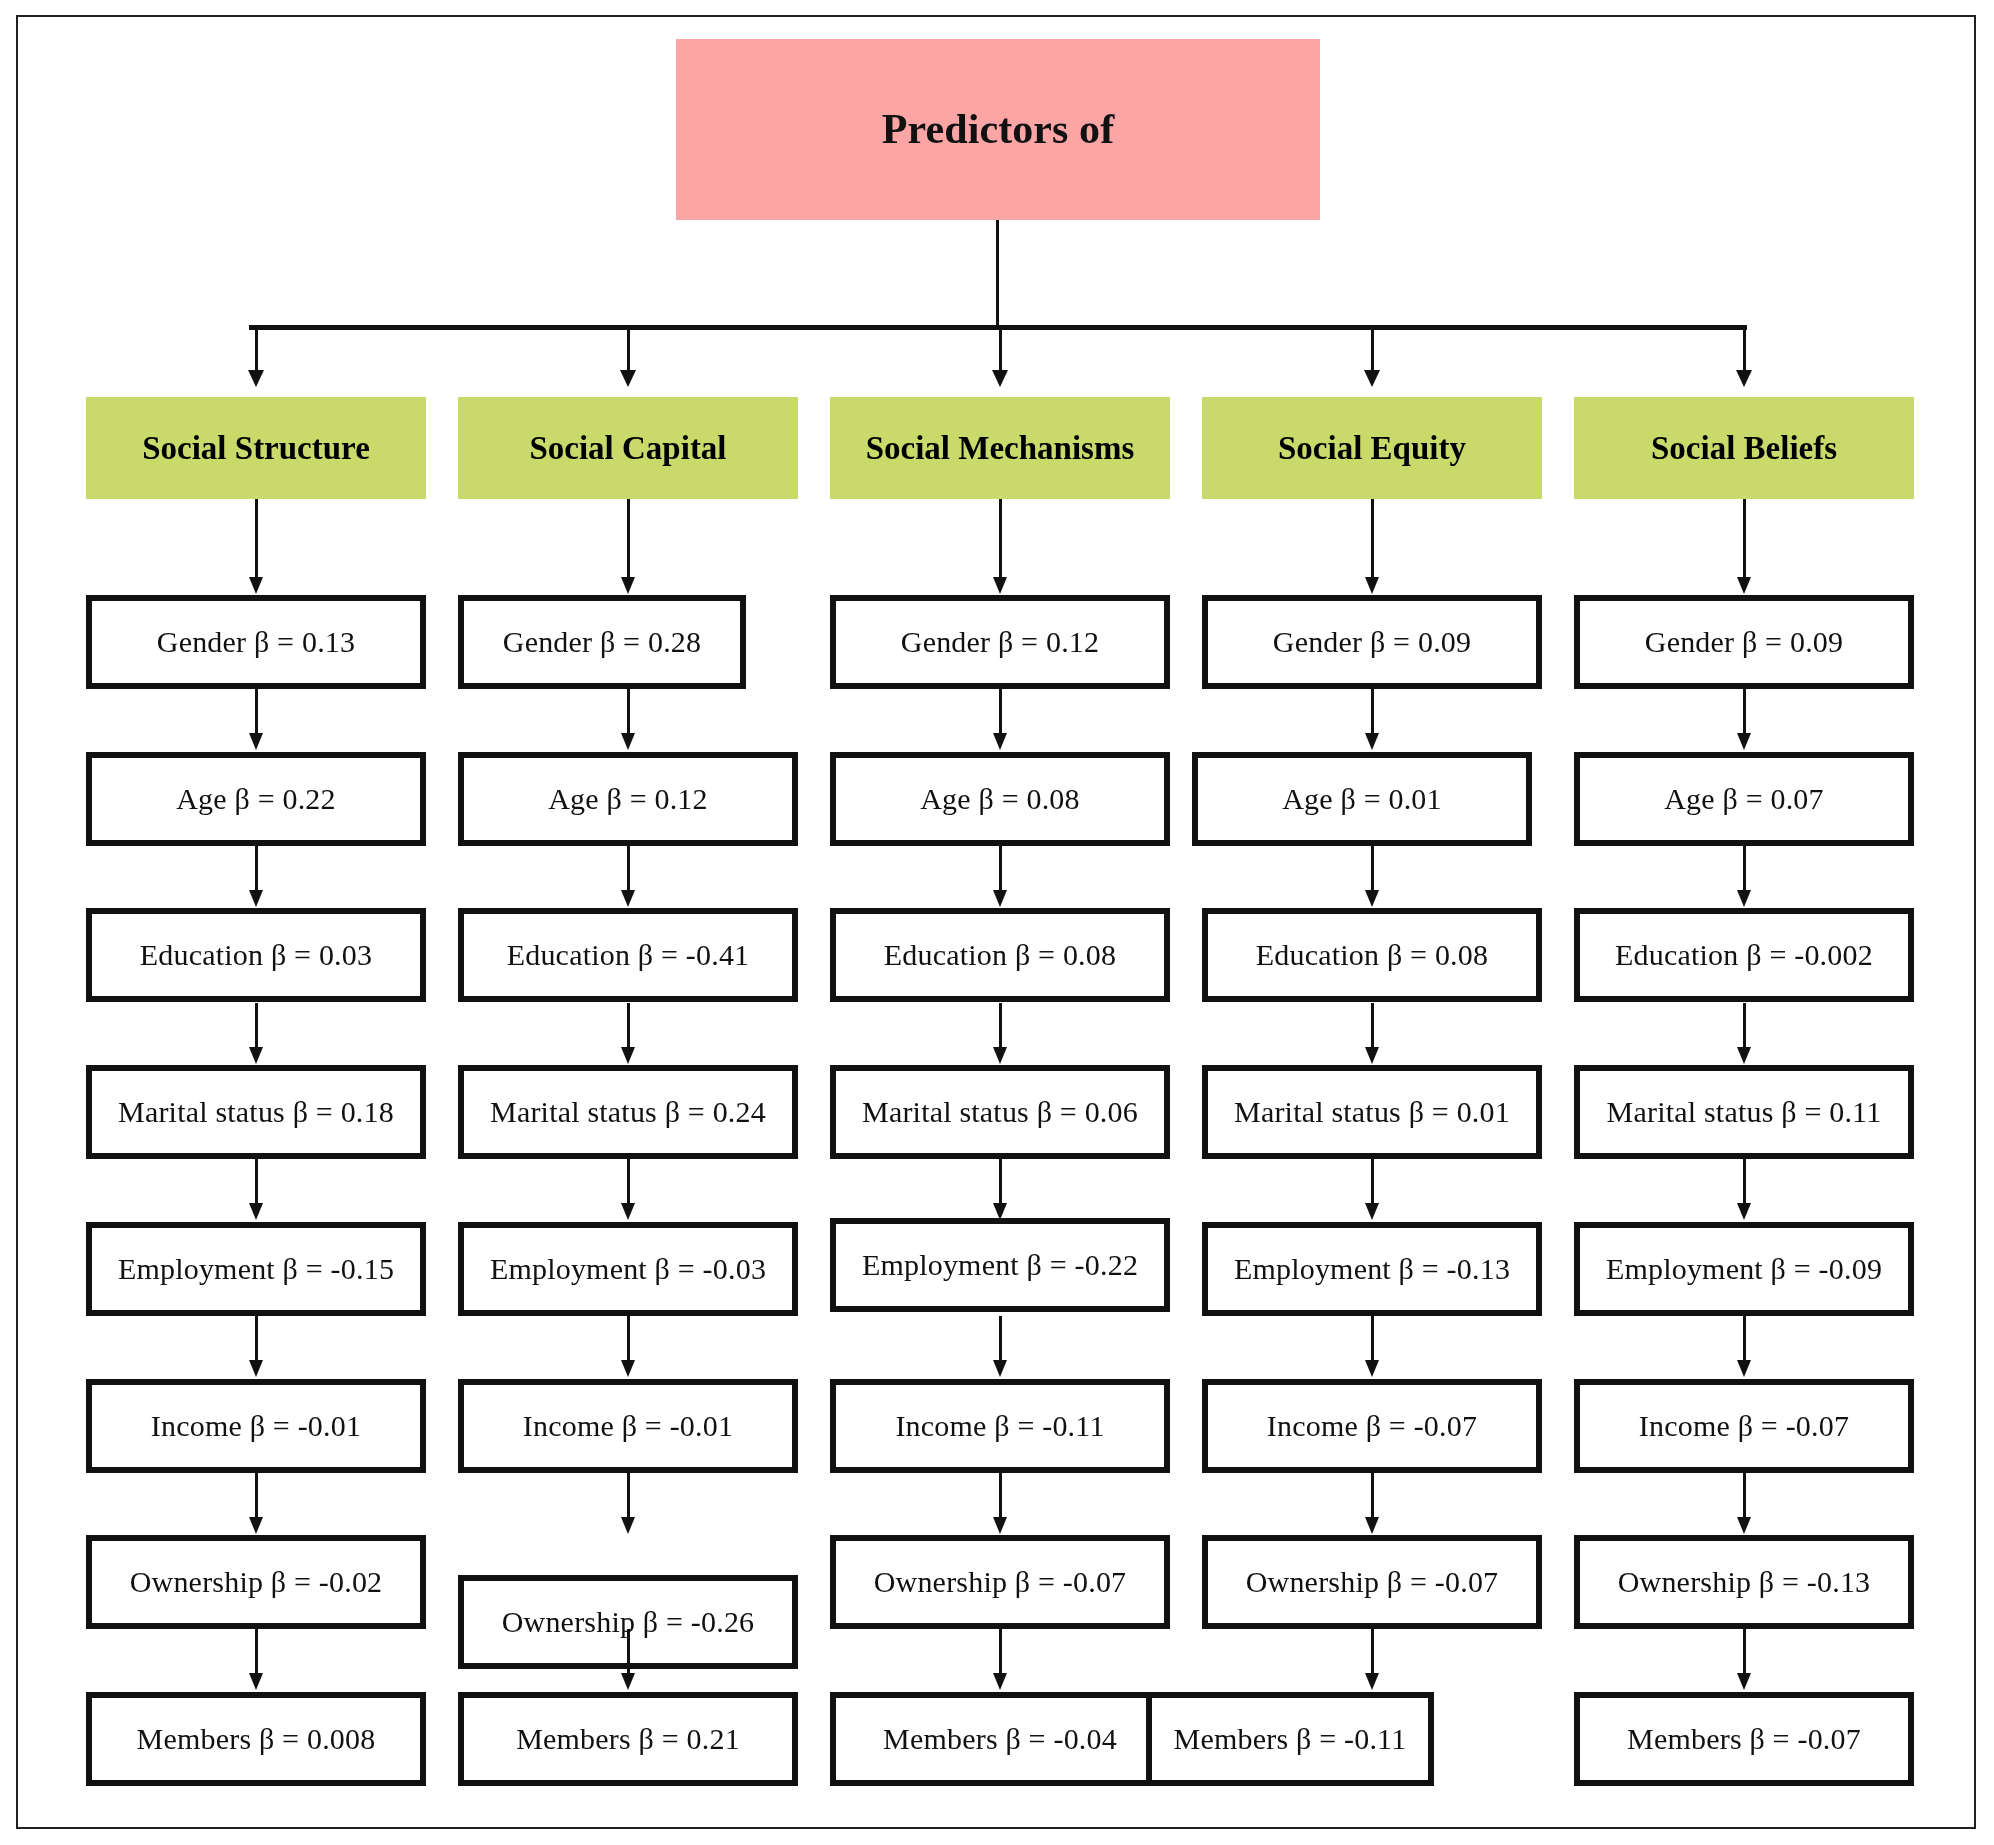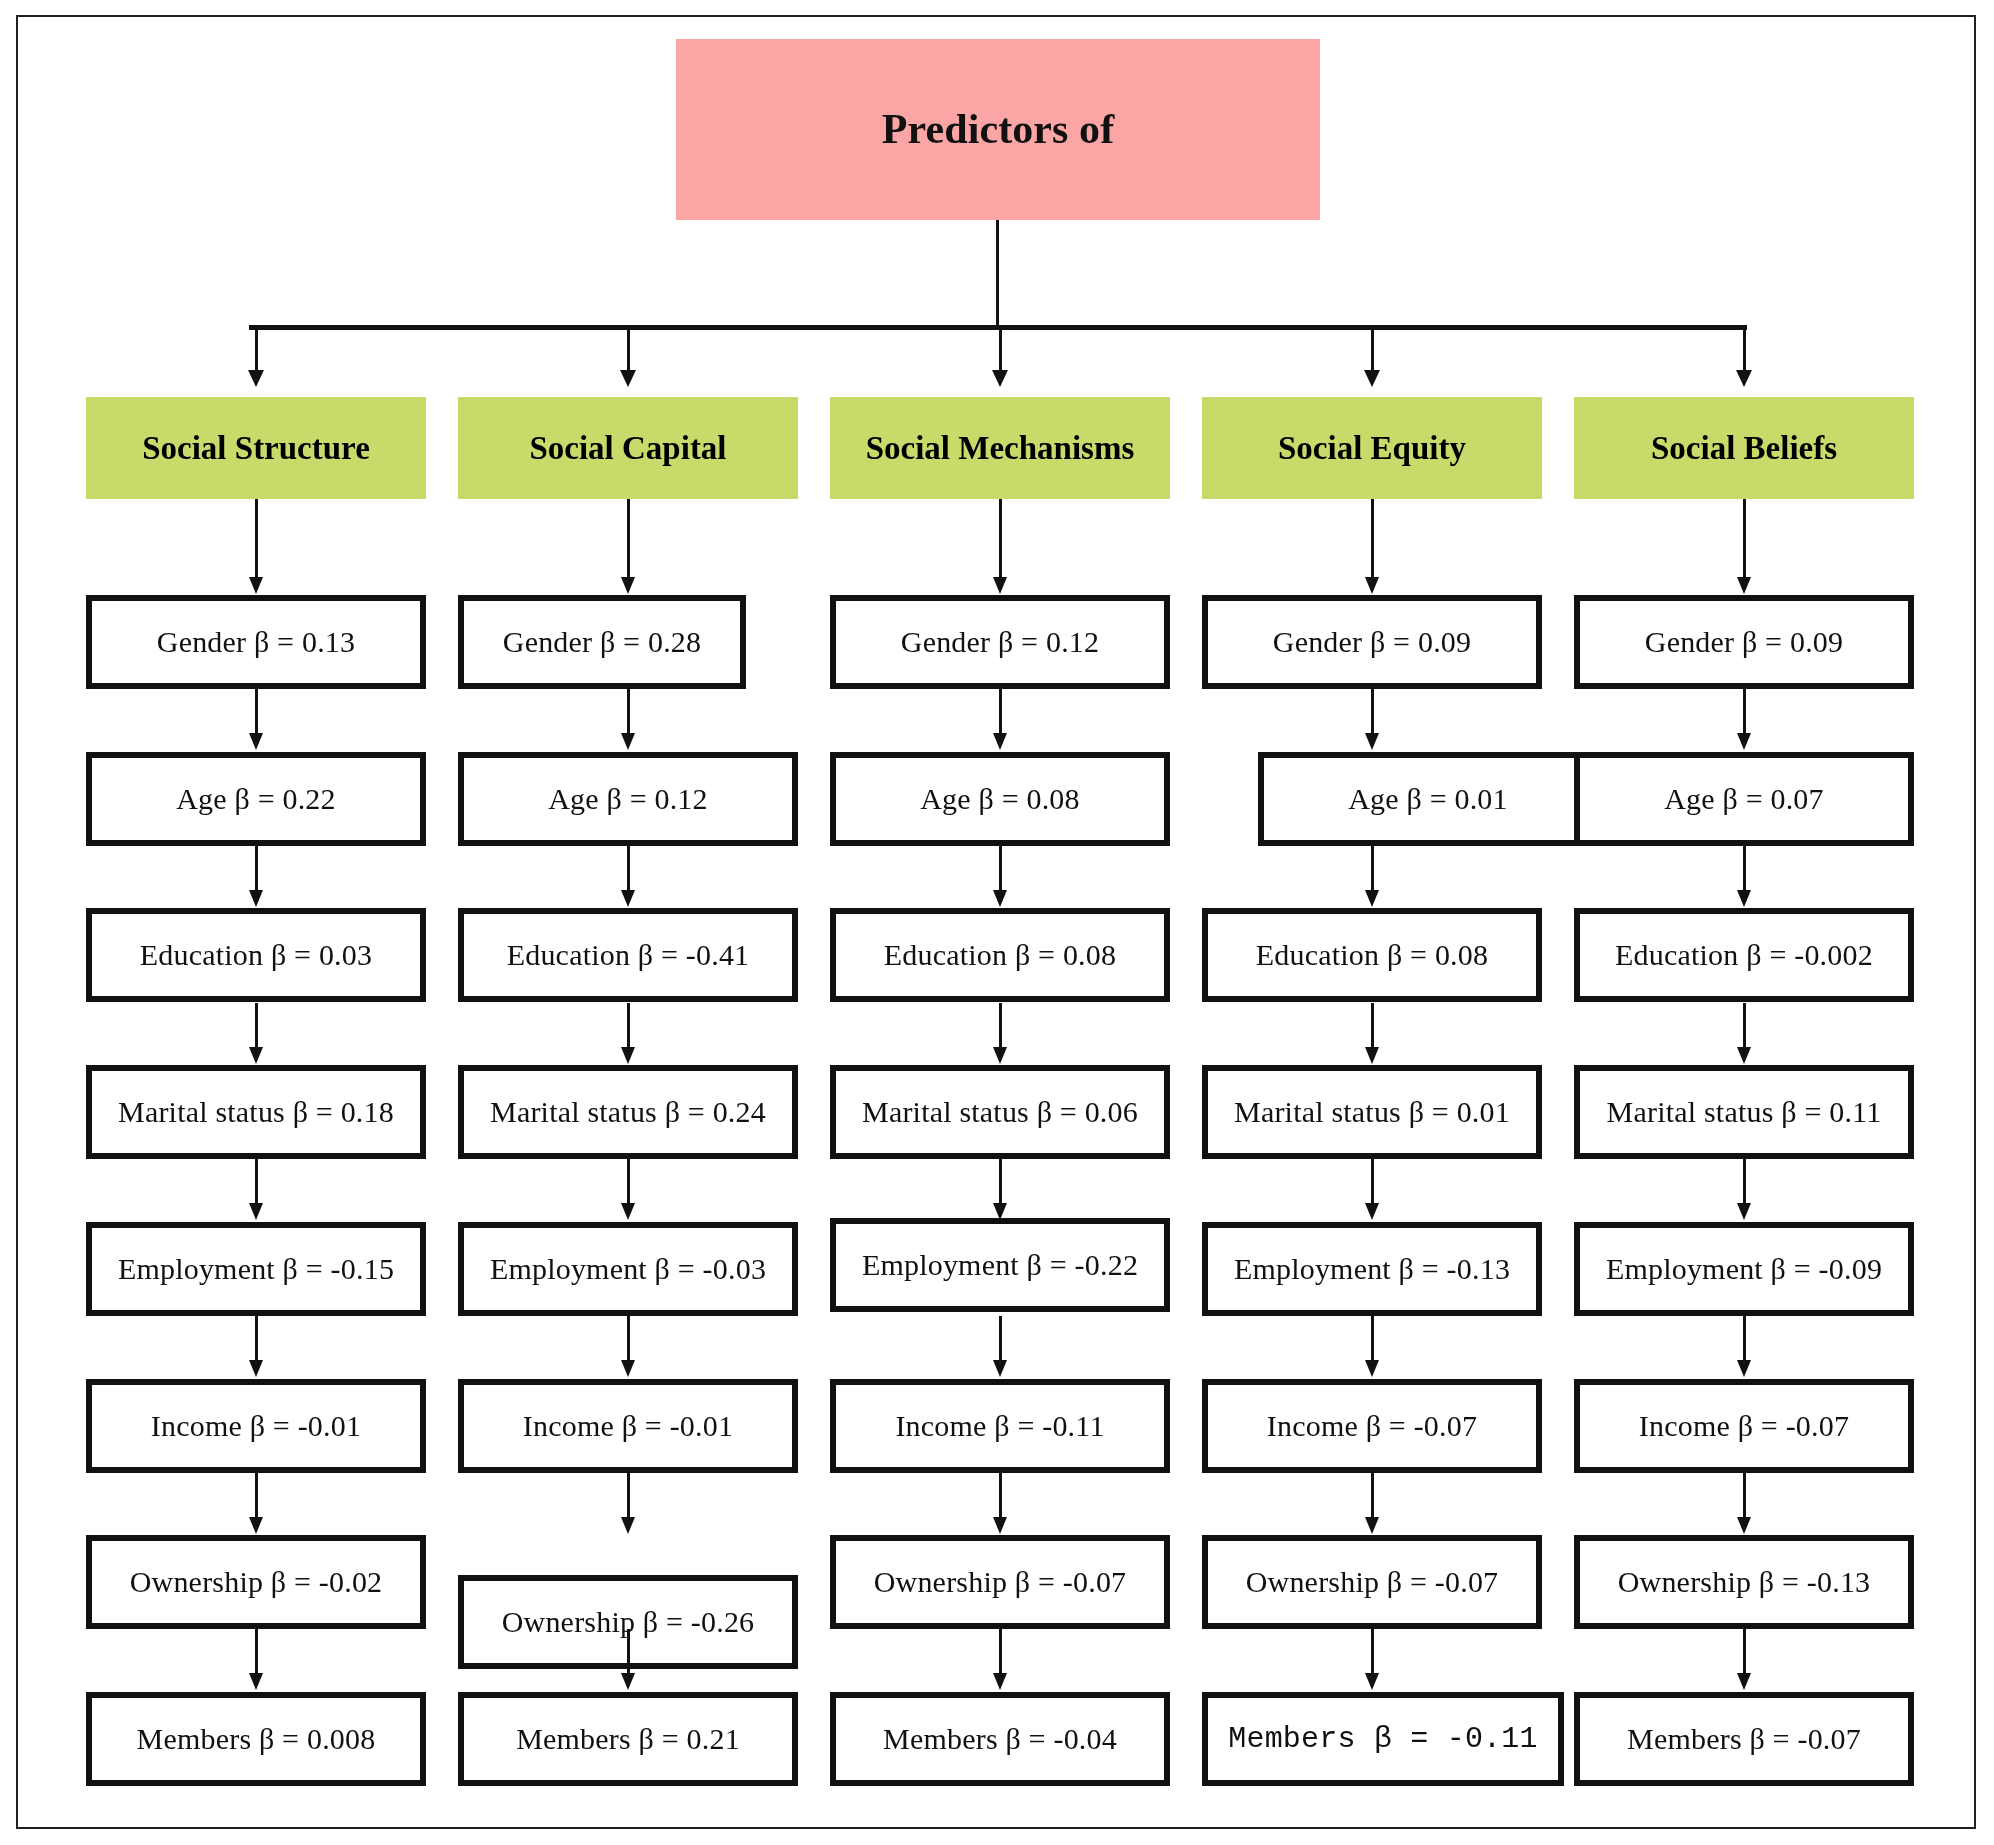--- a/index.html
+++ b/index.html
@@ -328,21 +328,21 @@
       </div>
       <div class="arrow" style="left: 1371px; top: 499px; height: 79px;">
         <span class="head"></span>
       </div>
       <div class="pred-box" style="left: 1202px; width: 340px; top: 595px;">
         <span>Gender β = 0.09</span>
       </div>
       <div class="arrow" style="left: 1371px; top: 689px; height: 45px;">
         <span class="head"></span>
       </div>
-      <div class="pred-box" style="left: 1258px; width: 340px; top: 752px;">
+      <div class="pred-box" style="left: 1192px; width: 340px; top: 752px;">
         <span>Age β = 0.01</span>
       </div>
       <div class="arrow" style="left: 1371px; top: 846px; height: 45px;">
         <span class="head"></span>
       </div>
       <div class="pred-box" style="left: 1202px; width: 340px; top: 908px;">
         <span>Education β = 0.08</span>
       </div>
       <div class="arrow" style="left: 1371px; top: 1003px; height: 45px;">
         <span class="head"></span>
@@ -364,21 +364,21 @@
       </div>
       <div class="arrow" style="left: 1371px; top: 1473px; height: 45px;">
         <span class="head"></span>
       </div>
       <div class="pred-box" style="left: 1202px; width: 340px; top: 1535px;">
         <span>Ownership  β = -0.07</span>
       </div>
       <div class="arrow" style="left: 1371px; top: 1629px; height: 45px;">
         <span class="head"></span>
       </div>
-      <div class="pred-box" style="left: 1202px; width: 362px; top: 1692px; font-family: Liberation Mono, monospace;">
+      <div class="pred-box" style="left: 1146px; width: 288px; top: 1692px;">
         <span>Members  β = -0.11</span>
       </div>
       <div class="arrow" style="left: 1743px; top: 499px; height: 79px;">
         <span class="head"></span>
       </div>
       <div class="pred-box" style="left: 1574px; width: 340px; top: 595px;">
         <span>Gender β = 0.09</span>
       </div>
       <div class="arrow" style="left: 1743px; top: 689px; height: 45px;">
         <span class="head"></span>

